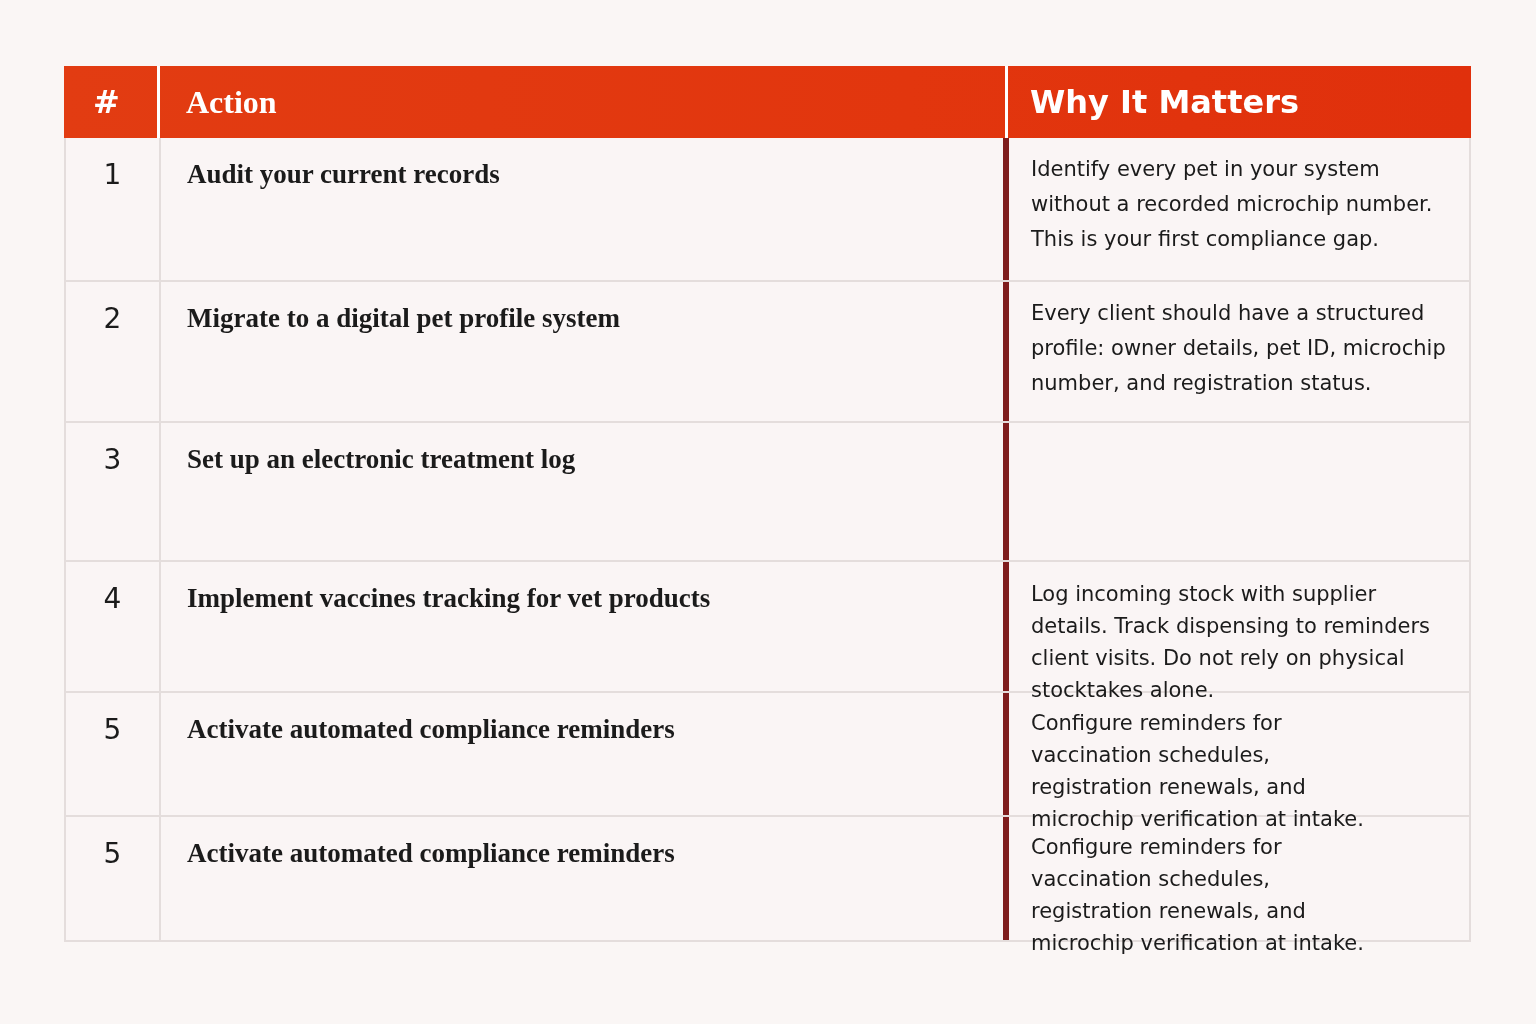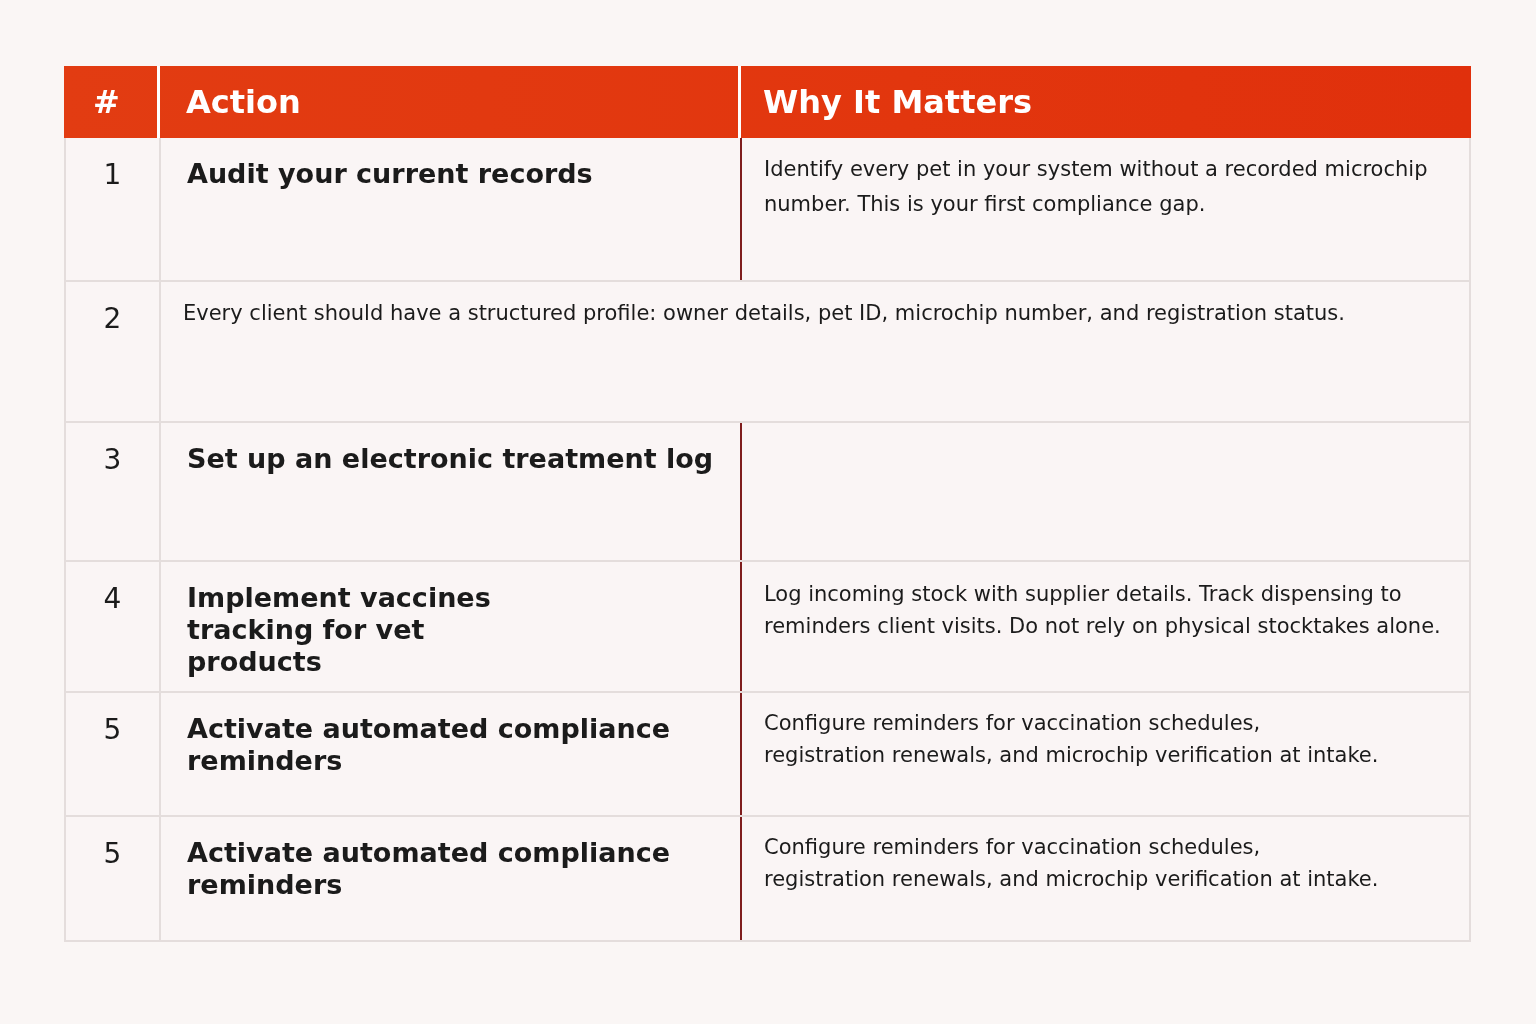--- a/index.html
+++ b/index.html
@@ -21,21 +21,21 @@
     display: flex;
     height: 72px;
     background: linear-gradient(90deg, #e23c12 0%, #e2360e 60%, #e0300c 100%);
     color: #ffffff;
     font-weight: bold;
     font-size: 32px;
     align-items: stretch;
   }
   .hdr .c { display: flex; align-items: center; }
   .c-num { width: 96px; justify-content: center; box-sizing: border-box; }
-  .c-act { width: 581px; box-sizing: border-box; padding-left: 26px; }
+  .c-act { width: 848px; box-sizing: border-box; padding-left: 26px; font-family: Liberation Serif, serif; }
   .c-why { flex: 1; box-sizing: border-box; padding-left: 22px; }
   .hdr .c-num { border-right: 3px solid #ffffff; padding-right: 8px; }
   .hdr .c-act { border-right: 3px solid #ffffff; }
   .hdr .c-num span { font-size: 32px; }
   .row {
     display: flex;
     border-bottom: 2px solid #e4dddc;
     border-left: 2px solid #e4dddc;
     border-right: 2px solid #e4dddc;
     box-sizing: border-box;
@@ -44,21 +44,21 @@
   .row .c-num {
     border-right: 2px solid #e4dddc;
     font-size: 28px;
     justify-content: center;
     display: flex;
     align-items: flex-start;
     padding-top: 20px;
     width: 95px;
   }
   .row .c-act {
-    border-right: 2px solid #7f1d1d;
+    border-right: 6px solid #7f1d1d;
     font-weight: bold;
     font-size: 27px;
     padding-top: 20px;
     line-height: 32px;
   }
   .row .c-why {
     font-size: 21px;
     line-height: 35px;
     padding-top: 14px;
     padding-right: 20px;
@@ -76,20 +76,21 @@
     <div class="c c-why">Why It Matters</div>
   </div>
 
   <div class="row" style="height:144px">
     <div class="c c-num">1</div>
     <div class="c c-act">Audit your current records</div>
     <div class="c c-why">Identify every pet in your system without a recorded microchip number. This is your first compliance gap.</div>
   </div>
   <div class="row" style="height:141px">
     <div class="c c-num">2</div>
+    <div class="c c-act">Migrate to a digital pet profile system</div>
     <div class="c c-why">Every client should have a structured profile: owner details, pet ID, microchip number, and registration status.</div>
   </div>
   <div class="row" style="height:139px">
     <div class="c c-num">3</div>
     <div class="c c-act">Set up an electronic treatment log</div>
   </div>
   <div class="row" style="height:131px">
     <div class="c c-num">4</div>
     <div class="c c-act" style="padding-right:180px">Implement vaccines tracking for vet products</div>
     <div class="c c-why" style="line-height:32px;padding-top:16px">Log incoming stock with supplier details. Track dispensing to reminders client visits. Do not rely on physical stocktakes alone.</div>

